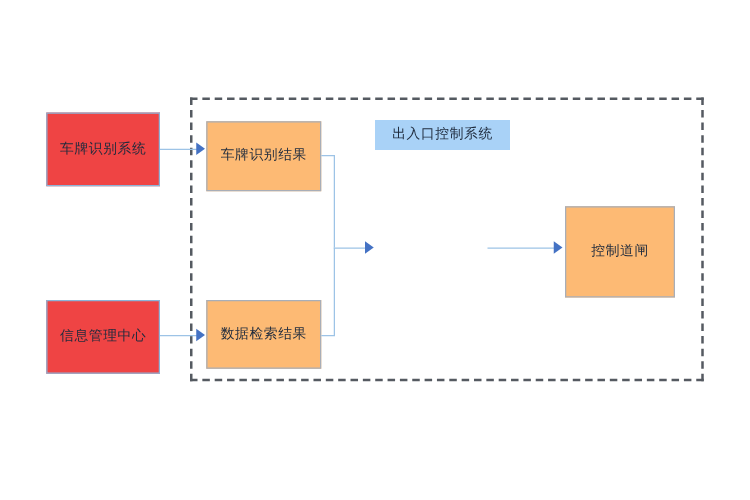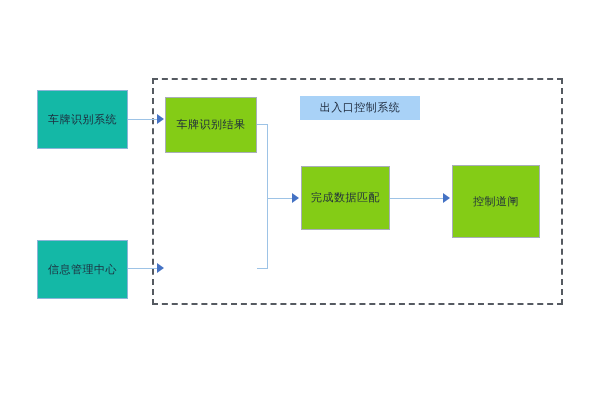--- a/index.html
+++ b/index.html
@@ -26,25 +26,25 @@
     align-items: center;
     justify-content: center;
     text-align: center;
     color: #1f2b3d;
     font-size: 11px;
     line-height: 1.25;
     letter-spacing: 0.5px;
     white-space: nowrap;
   }
   .node-blue {
-    background: #14b8a6;
+    background: #ef4444;
     border: 1px solid #8ab4d8;
   }
   .node-gray {
-    background: #84cc16;
+    background: #fdba74;
     border: 1px solid #a8aeb8;
   }
   .node-label-blue {
     background: #a9d2f7;
     border: none;
     color: #1f2b3d;
     font-size: 11px;
   }
   
   .subsystem {
@@ -70,30 +70,30 @@
     border-left: 7px solid #4472c4;
   }
 </style>
 </head>
 <body>
 
 <div id="canvas">
 
   <div class="subsystem" style="left:152px; top:78px; width:411px; height:227px;"></div>
 
-  <div class="node node-label-blue" style="left:300px; top:96px; width:120px; height:24px;">出入口控制系统</div>
+  <div class="node node-label-blue" style="left:300px; top:96px; width:108px; height:24px;">出入口控制系统</div>
 
   <div class="node node-blue" style="left:37px; top:90px; width:91px; height:59px;">车牌识别系统</div>
 
   <div class="node node-blue" style="left:37px; top:240px; width:91px; height:59px;text-align:right;">信息管理中心</div>
 
   <div class="node node-gray" style="left:165px; top:97px; width:92px; height:56px;">车牌识别结果</div>
 
+  <div class="node node-gray" style="left:165px; top:240px; width:92px; height:55px;">数据检索结果</div>
 
-  <div class="node node-gray" style="left:301px; top:166px; width:89px; height:64px;">完成数据匹配</div>
 
   <div class="node node-gray" style="left:452px; top:165px; width:88px; height:73px;">控制道闸</div>
 
   <div class="conn conn-h" style="left:128px; top:119px; width:30px;"></div>
   <div class="arrow" style="left:157px; top:114px;"></div>
 
   <div class="conn conn-h" style="left:128px; top:268px; width:30px;"></div>
   <div class="arrow" style="left:157px; top:263px;"></div>
 
   <div class="conn conn-h" style="left:257px; top:124px; width:11px;"></div>

